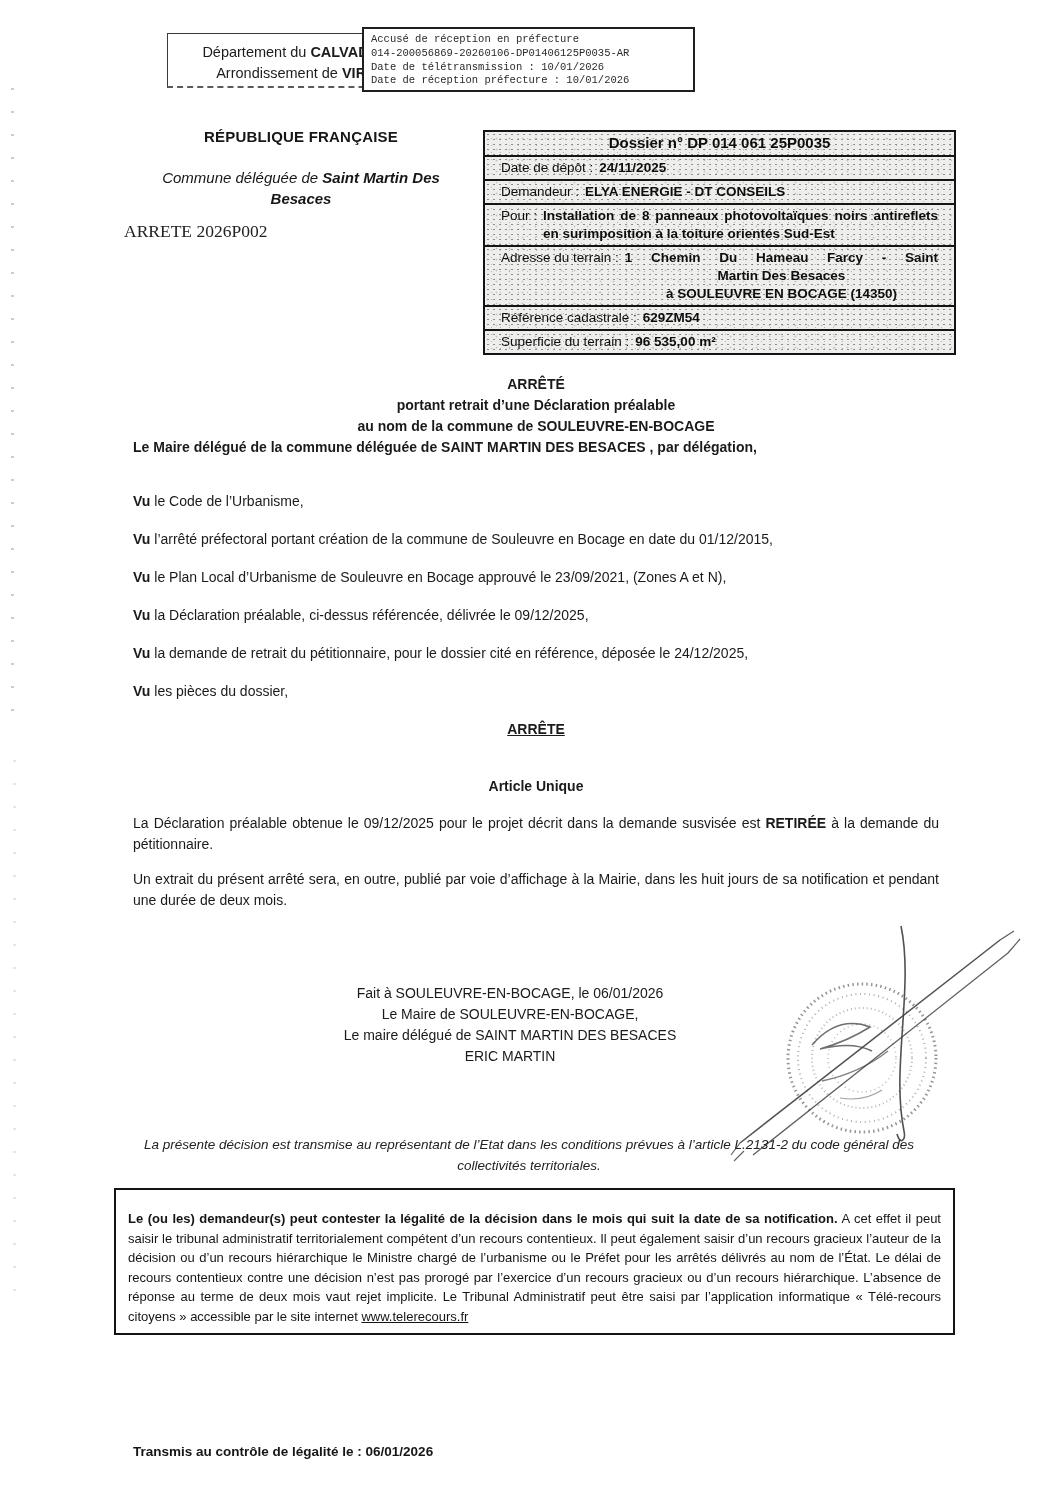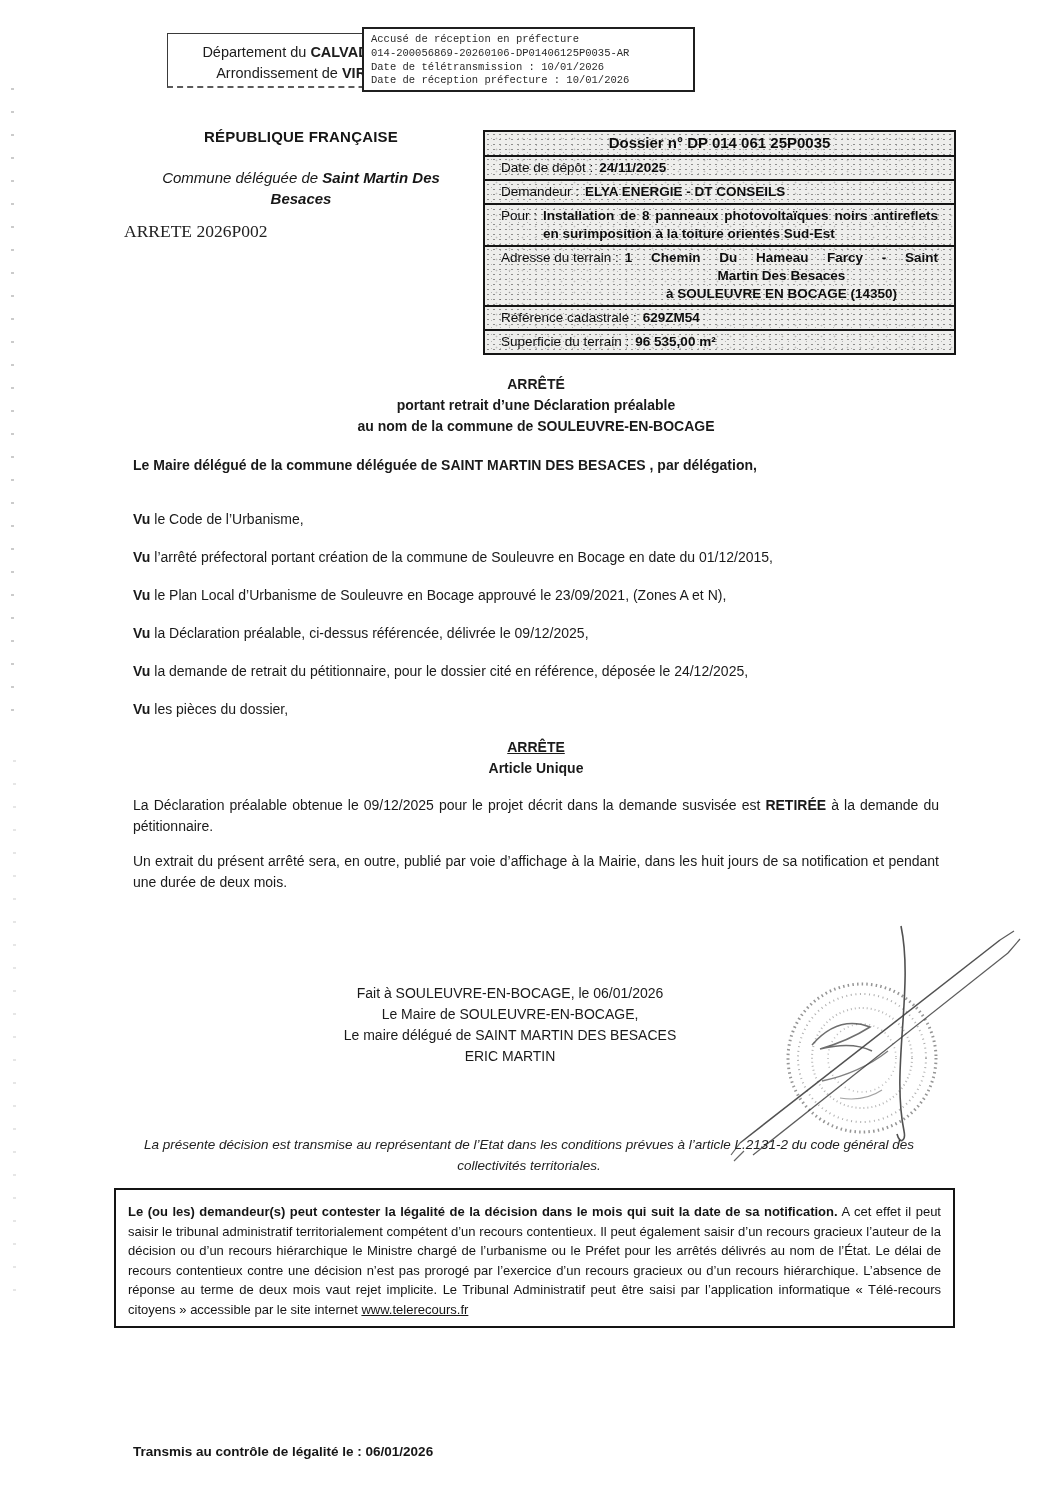--- a/index.html
+++ b/index.html
@@ -70,25 +70,25 @@
   .dt-val.grow { flex:1 1 auto; text-align:justify; }
   .jline { text-align:justify; text-align-last:justify; }
   .cline { text-align:center; }
 
   
   .body-text {
     position:absolute; left:133px; top:374px; width:806px;
     font-size:14px; line-height:21px; color:#1a1a1a;
   }
   .title-block { text-align:center; font-weight:bold; }
-  .intro { margin-top:18px; font-weight:bold; }
+  .intro { font-weight:bold; }
   .vu-list { margin-top:33px; list-style:none; }
   .vu-item { margin-bottom:17px; }
   .arrete-heading { text-align:center; font-weight:bold; text-decoration:underline; }
-  .article-heading { text-align:center; font-weight:bold; }
+  .article-heading { margin-top:36px; text-align:center; font-weight:bold; }
   .para { margin-top:15px; text-align:justify; line-height:20.5px; }
   .para.first { margin-top:16px; }
 
   
   .signature {
     position:absolute; left:300px; top:983px; width:420px;
     text-align:center; font-size:14px; line-height:21px; color:#1a1a1a;
   }
 
   
@@ -96,21 +96,21 @@
 
   
   .transmission {
     position:absolute; left:120px; top:1134px; width:818px;
     text-align:center; font-style:italic; font-size:13.5px; line-height:21px; color:#222;
   }
 
   
   .legal {
     position:absolute; left:114px; top:1188px; width:841px;
-    border:2px solid #141414; padding:12px 12px 7px;
+    border:2px solid #141414; padding:19px 12px 7px;
     font-size:13px; line-height:19.5px; text-align:justify; color:#151515;
   }
   .legal u { text-decoration:underline; }
 
   
   .footer-line {
     position:absolute; left:133px; top:1444px;
     font-weight:bold; font-size:13.5px; color:#161616;
   }
 </style>

